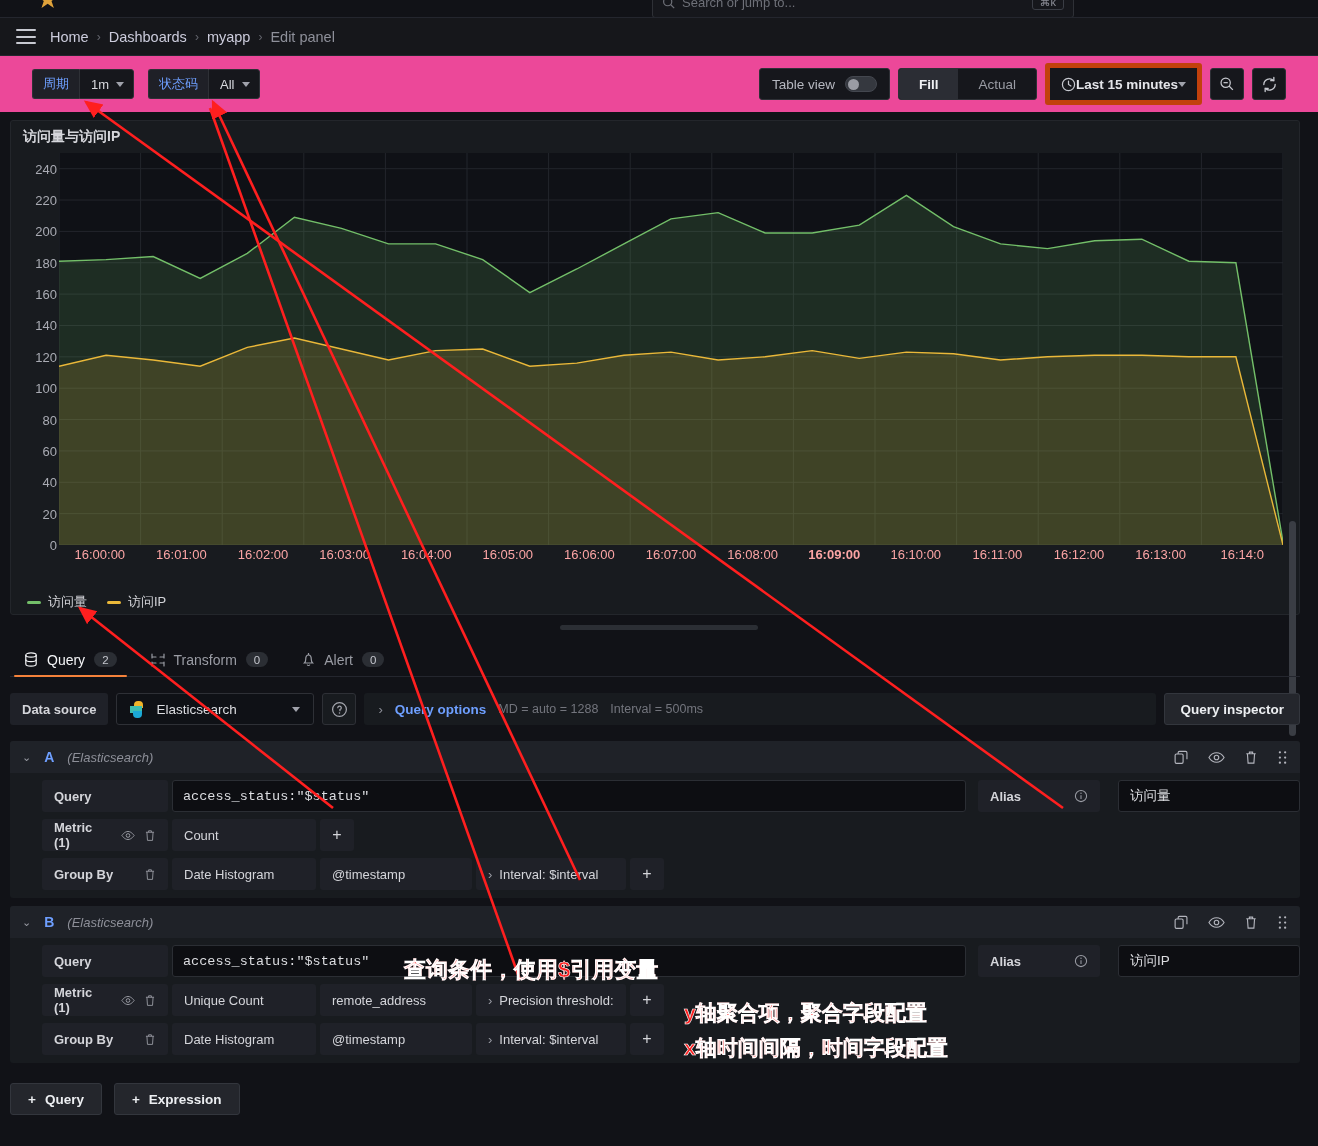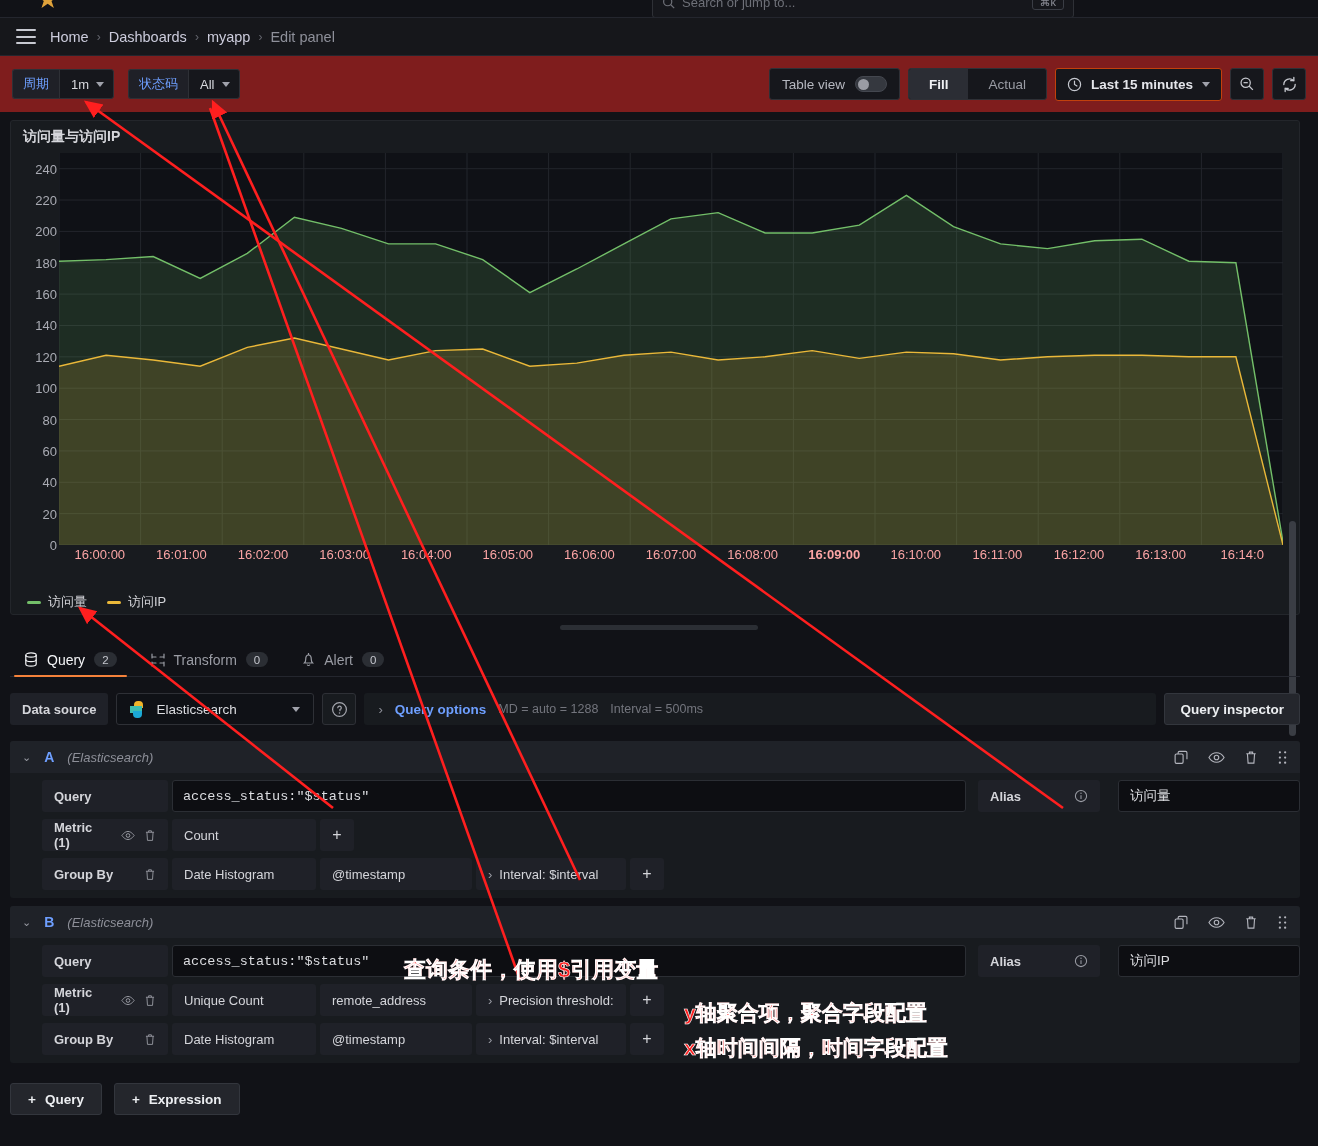--- a/index.html
+++ b/index.html
@@ -38,21 +38,21 @@
      justify-content: space-between; cursor: pointer; }
   .hamburger span { display: block; height: 2px; background: #c7c9d1; border-radius: 1px; }
   .crumbs { display: flex; align-items: center; gap: 8px; font-size: 14.5px; }
   .crumbs a { color: #ccccdc; text-decoration: none; cursor: pointer; }
   .crumbs .last { color: #8e909a; }
   .crumbs .sep { color: #63656d; font-size: 12px; }
 
   
   .toolbar {
     position: absolute; left: 0; top: 56px; width: 1318px; height: 56px;
-    background: #7f1d1d; display: flex; align-items: center; padding: 0 12px;
+    background: #ec4899; display: flex; align-items: center; padding: 0 32px;
   }
   .varGroup { display: flex; align-items: center; margin-right: 14px; }
   .varLabel {
     background: #1f2027; border: 1px solid #2e3036; border-right: none;
     border-radius: 3px 0 0 3px; color: #6e9fff; font-size: 13px;
     height: 30px; display: flex; align-items: center; padding: 0 10px;
   }
   .varValue {
     background: #16171c; border: 1px solid #2e3036; border-radius: 0 3px 3px 0;
     color: #d8d9de; font-size: 13px; height: 30px;
@@ -69,22 +69,22 @@
   }
   .switch { width: 32px; height: 16px; border-radius: 9px; background: #35383f;
      position: relative; border: 1px solid #44474f; }
   .switch i { position: absolute; left: 2px; top: 1.5px; width: 11px; height: 11px;
      border-radius: 50%; background: #9a9ca4; }
   .segbtns { display: flex; border: 1px solid #2e3036; border-radius: 3px;
      background: #16171c; height: 32px; overflow: hidden; }
   .segbtns div { display: flex; align-items: center; padding: 0 20px; font-size: 13.5px;
      color: #9a9ca4; cursor: pointer; }
   .segbtns div.active { background: #2b2d34; color: #eff0f3; font-weight: bold; }
-  .timepicker { display: flex; align-items: center; gap: 9px; height: 33px;
-     padding: 0 11px; border: 1px solid #c2410c; border-radius: 3px; background: #16171c;
+  .timepicker { display: flex; align-items: center; height: 42px;
+     padding: 0 11px; border: 5px solid #c2410c; border-radius: 3px; background: #16171c;
      color: #e4e5ea; font-size: 13.5px; font-weight: bold; cursor: pointer; }
   .iconbtn { width: 34px; height: 32px; border: 1px solid #2e3036; border-radius: 3px;
      background: #16171c; display: flex; align-items: center; justify-content: center;
      cursor: pointer; }
 
   
   .panel {
     position: absolute; left: 10px; top: 120px; width: 1290px; height: 495px;
     background: #181b1f; border: 1px solid #23262b; border-radius: 3px;
   }

